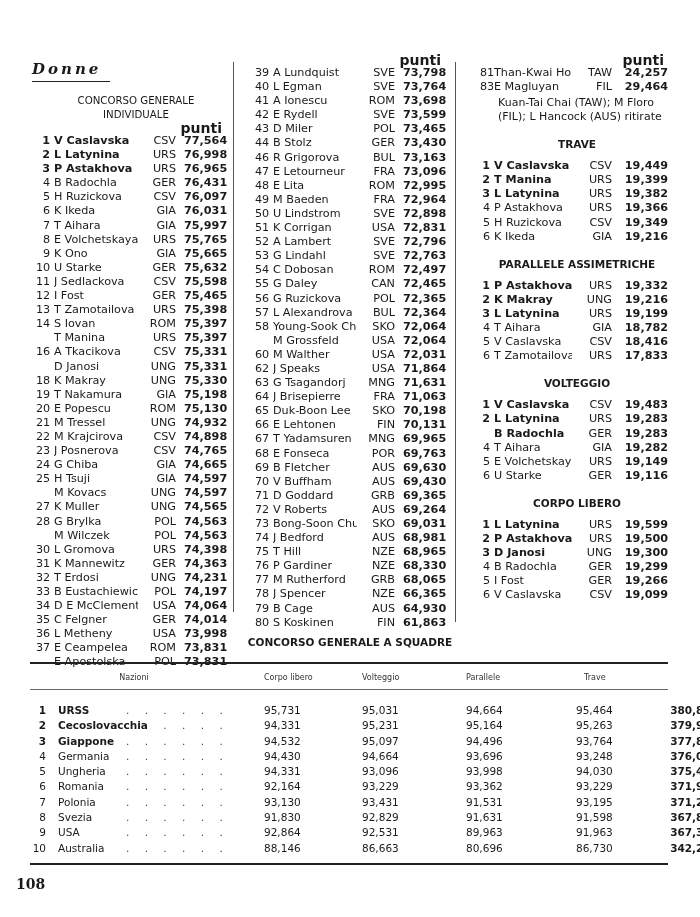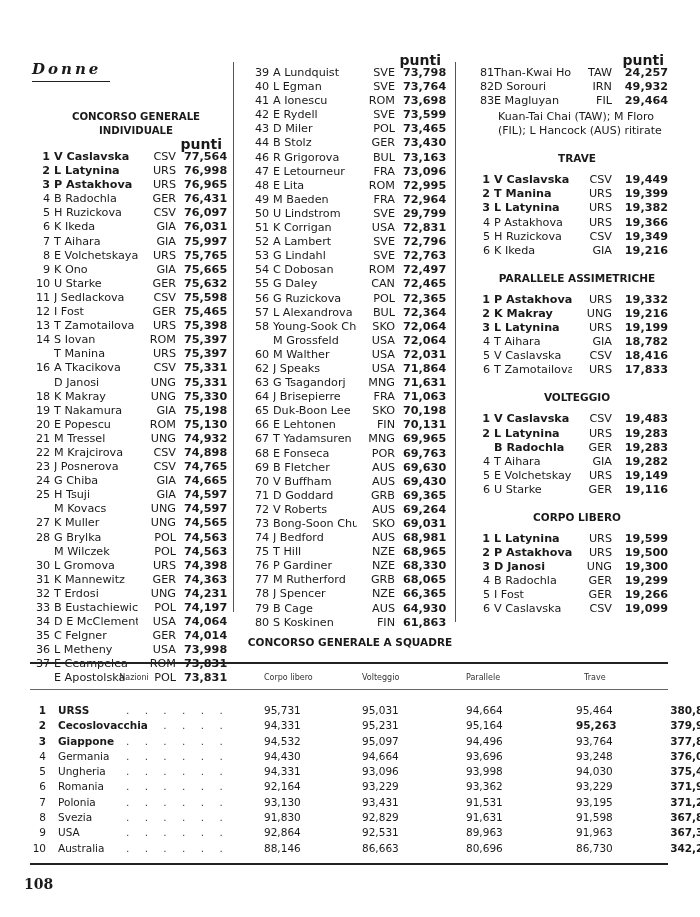--- a/index.html
+++ b/index.html
@@ -14,22 +14,22 @@
   .vrule { position: absolute; top: 62px; width: 1px; background: #555; }
   .vrule-1 { left: 233px; height: 550px; }
   .vrule-2 { left: 455px; height: 560px; }
 
   .section-title {
     font-family: "DejaVu Serif", serif; font-style: italic; font-weight: bold;
     font-size: 15px; letter-spacing: 3px; margin: 0 0 0 -4px;
   }
   .title-rule { width: 78px; height: 1px; background: #222; margin: 3px 0 0 -4px; }
   .heading {
-    font-weight: bold; font-size: 10.2px; text-align: center; line-height: 14px;
-    margin-top: 28px; padding-left: 10px;
+    font-weight: normal; font-size: 10.2px; text-align: center; line-height: 14px;
+    margin-top: 12px; padding-left: 10px;
   }
   .punti-label {
     font-weight: bold; font-size: 14px; text-align: right; padding-right: 4px;
     height: 12px; line-height: 12px;
   }
   .row { display: flex; height: 14.1px; line-height: 14.1px; white-space: nowrap; }
   .row .pos { width: 14px; text-align: right; padding-right: 4px; flex: none; }
   .row .name { flex: 1; overflow: hidden; }
   .row .nat { width: 38px; text-align: right; padding-right: 8px; flex: none; }
   .row .score { width: 42px; text-align: right; font-weight: bold; flex: none; }
@@ -61,21 +61,21 @@
   .c-nat .nm { background: #fff; position: relative; z-index: 1; padding-right: 4px; }
   .team-head .c-nat { width: 208px; text-align: center; padding-left: 0; }
   .c-v { width: 96px; text-align: left; flex: none; }
   .team-head .c-v { text-align: left; }
   .c-1 { padding-left: 26px; }
   .c-tot { width: 60px; text-align: right; font-weight: bold; flex: none; }
   .team-head .c-tot { font-weight: normal; }
   .team-row.medal .c-pos, .team-row.medal .nm { font-weight: bold; }
 
   .page-number {
-    position: absolute; left: 24px; top: 876px;
+    position: absolute; left: 16px; top: 876px;
     font-family: "DejaVu Serif", serif; font-weight: bold; font-size: 14px;
   }
 </style>
 </head>
 <body>
 
 <div class="col col-a">
   <div class="section-title">Donne</div>
   <div class="title-rule"></div>
   <div class="heading">
@@ -377,21 +377,21 @@
       <div class="row">
         <span class="pos">49</span>
         <span class="name">M Baeden</span>
         <span class="nat">FRA</span>
         <span class="score">72,964</span>
       </div>
       <div class="row">
         <span class="pos">50</span>
         <span class="name">U Lindstrom</span>
         <span class="nat">SVE</span>
-        <span class="score">29,799</span>
+        <span class="score">72,898</span>
       </div>
       <div class="row">
         <span class="pos">51</span>
         <span class="name">K Corrigan</span>
         <span class="nat">USA</span>
         <span class="score">72,831</span>
       </div>
       <div class="row">
         <span class="pos">52</span>
         <span class="name">A Lambert</span>
@@ -566,26 +566,20 @@
 <div class="vrule vrule-2"></div>
 
 <div class="col col-c">
   <div class="punti-label" style="margin-top:-6px;">punti</div>
   <div id="list-c">
       <div class="row">
         <span class="pos">81</span>
         <span class="name">Than-Kwai Hong</span>
         <span class="nat">TAW</span>
         <span class="score">24,257</span>
-      </div>
-      <div class="row">
-        <span class="pos">82</span>
-        <span class="name">D Sorouri</span>
-        <span class="nat">IRN</span>
-        <span class="score">49,932</span>
       </div>
       <div class="row">
         <span class="pos">83</span>
         <span class="name">E Magluyan</span>
         <span class="nat">FIL</span>
         <span class="score">29,464</span>
       </div>
     </div>
   <div class="note">Kuan-Tai Chai (TAW); M Floro (FIL); L Hancock (AUS) ritirate</div>
   <div id="events">
@@ -761,21 +755,21 @@
         <div class="c-v" style="padding-left:8px;">94,664</div>
         <div class="c-v" style="padding-left:14px;width:82px;">95,464</div>
         <div class="c-tot" style="width:60px;">380,890</div>
       </div>
       <div class="team-row medal">
         <div class="c-pos">2</div>
         <div class="c-nat"><span class="nm">Cecoslovacchia</span><span class="dots">. . . . . . . .</span></div>
         <div class="c-v c-1" style="width:90px;">94,331</div>
         <div class="c-v" style="padding-left:8px;">95,231</div>
         <div class="c-v" style="padding-left:8px;">95,164</div>
-        <div class="c-v" style="padding-left:14px;width:82px;font-weight:bold;">95,263</div>
+        <div class="c-v" style="padding-left:14px;width:82px;">95,263</div>
         <div class="c-tot" style="width:60px;">379,989</div>
       </div>
       <div class="team-row medal">
         <div class="c-pos">3</div>
         <div class="c-nat"><span class="nm">Giappone</span><span class="dots">. . . . . . . .</span></div>
         <div class="c-v c-1" style="width:90px;">94,532</div>
         <div class="c-v" style="padding-left:8px;">95,097</div>
         <div class="c-v" style="padding-left:8px;">94,496</div>
         <div class="c-v" style="padding-left:14px;width:82px;">93,764</div>
         <div class="c-tot" style="width:60px;">377,889</div>

